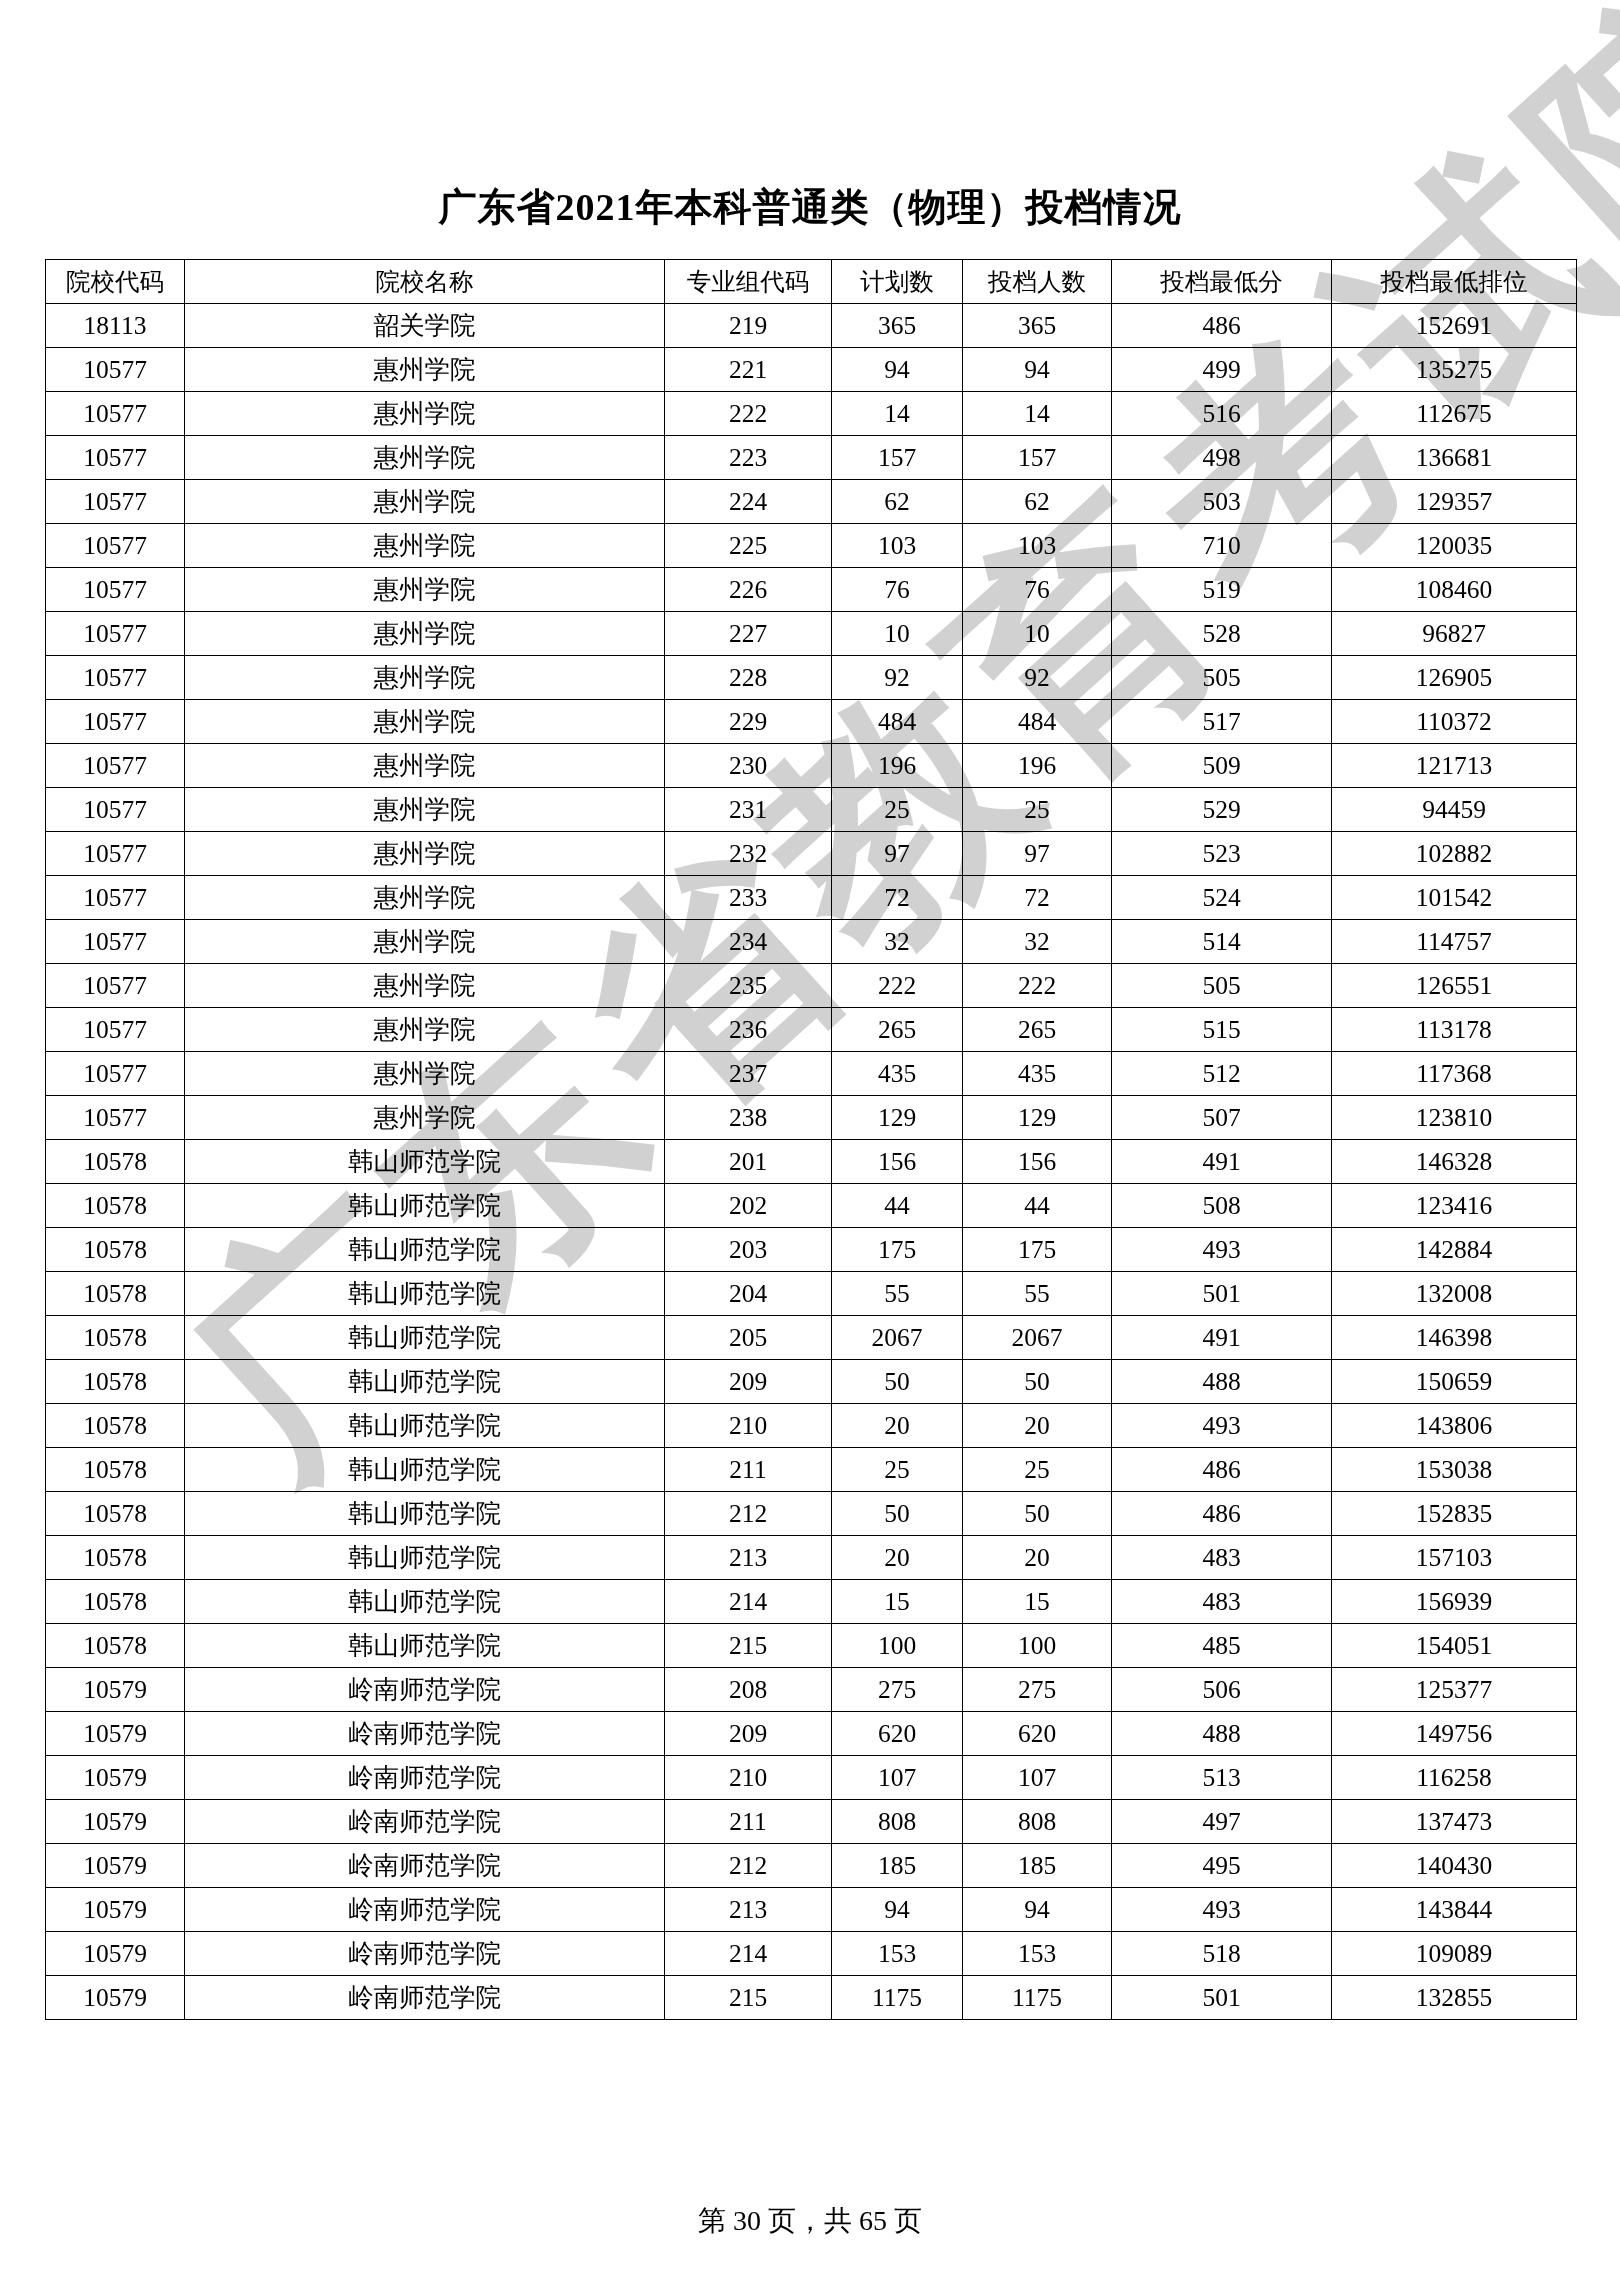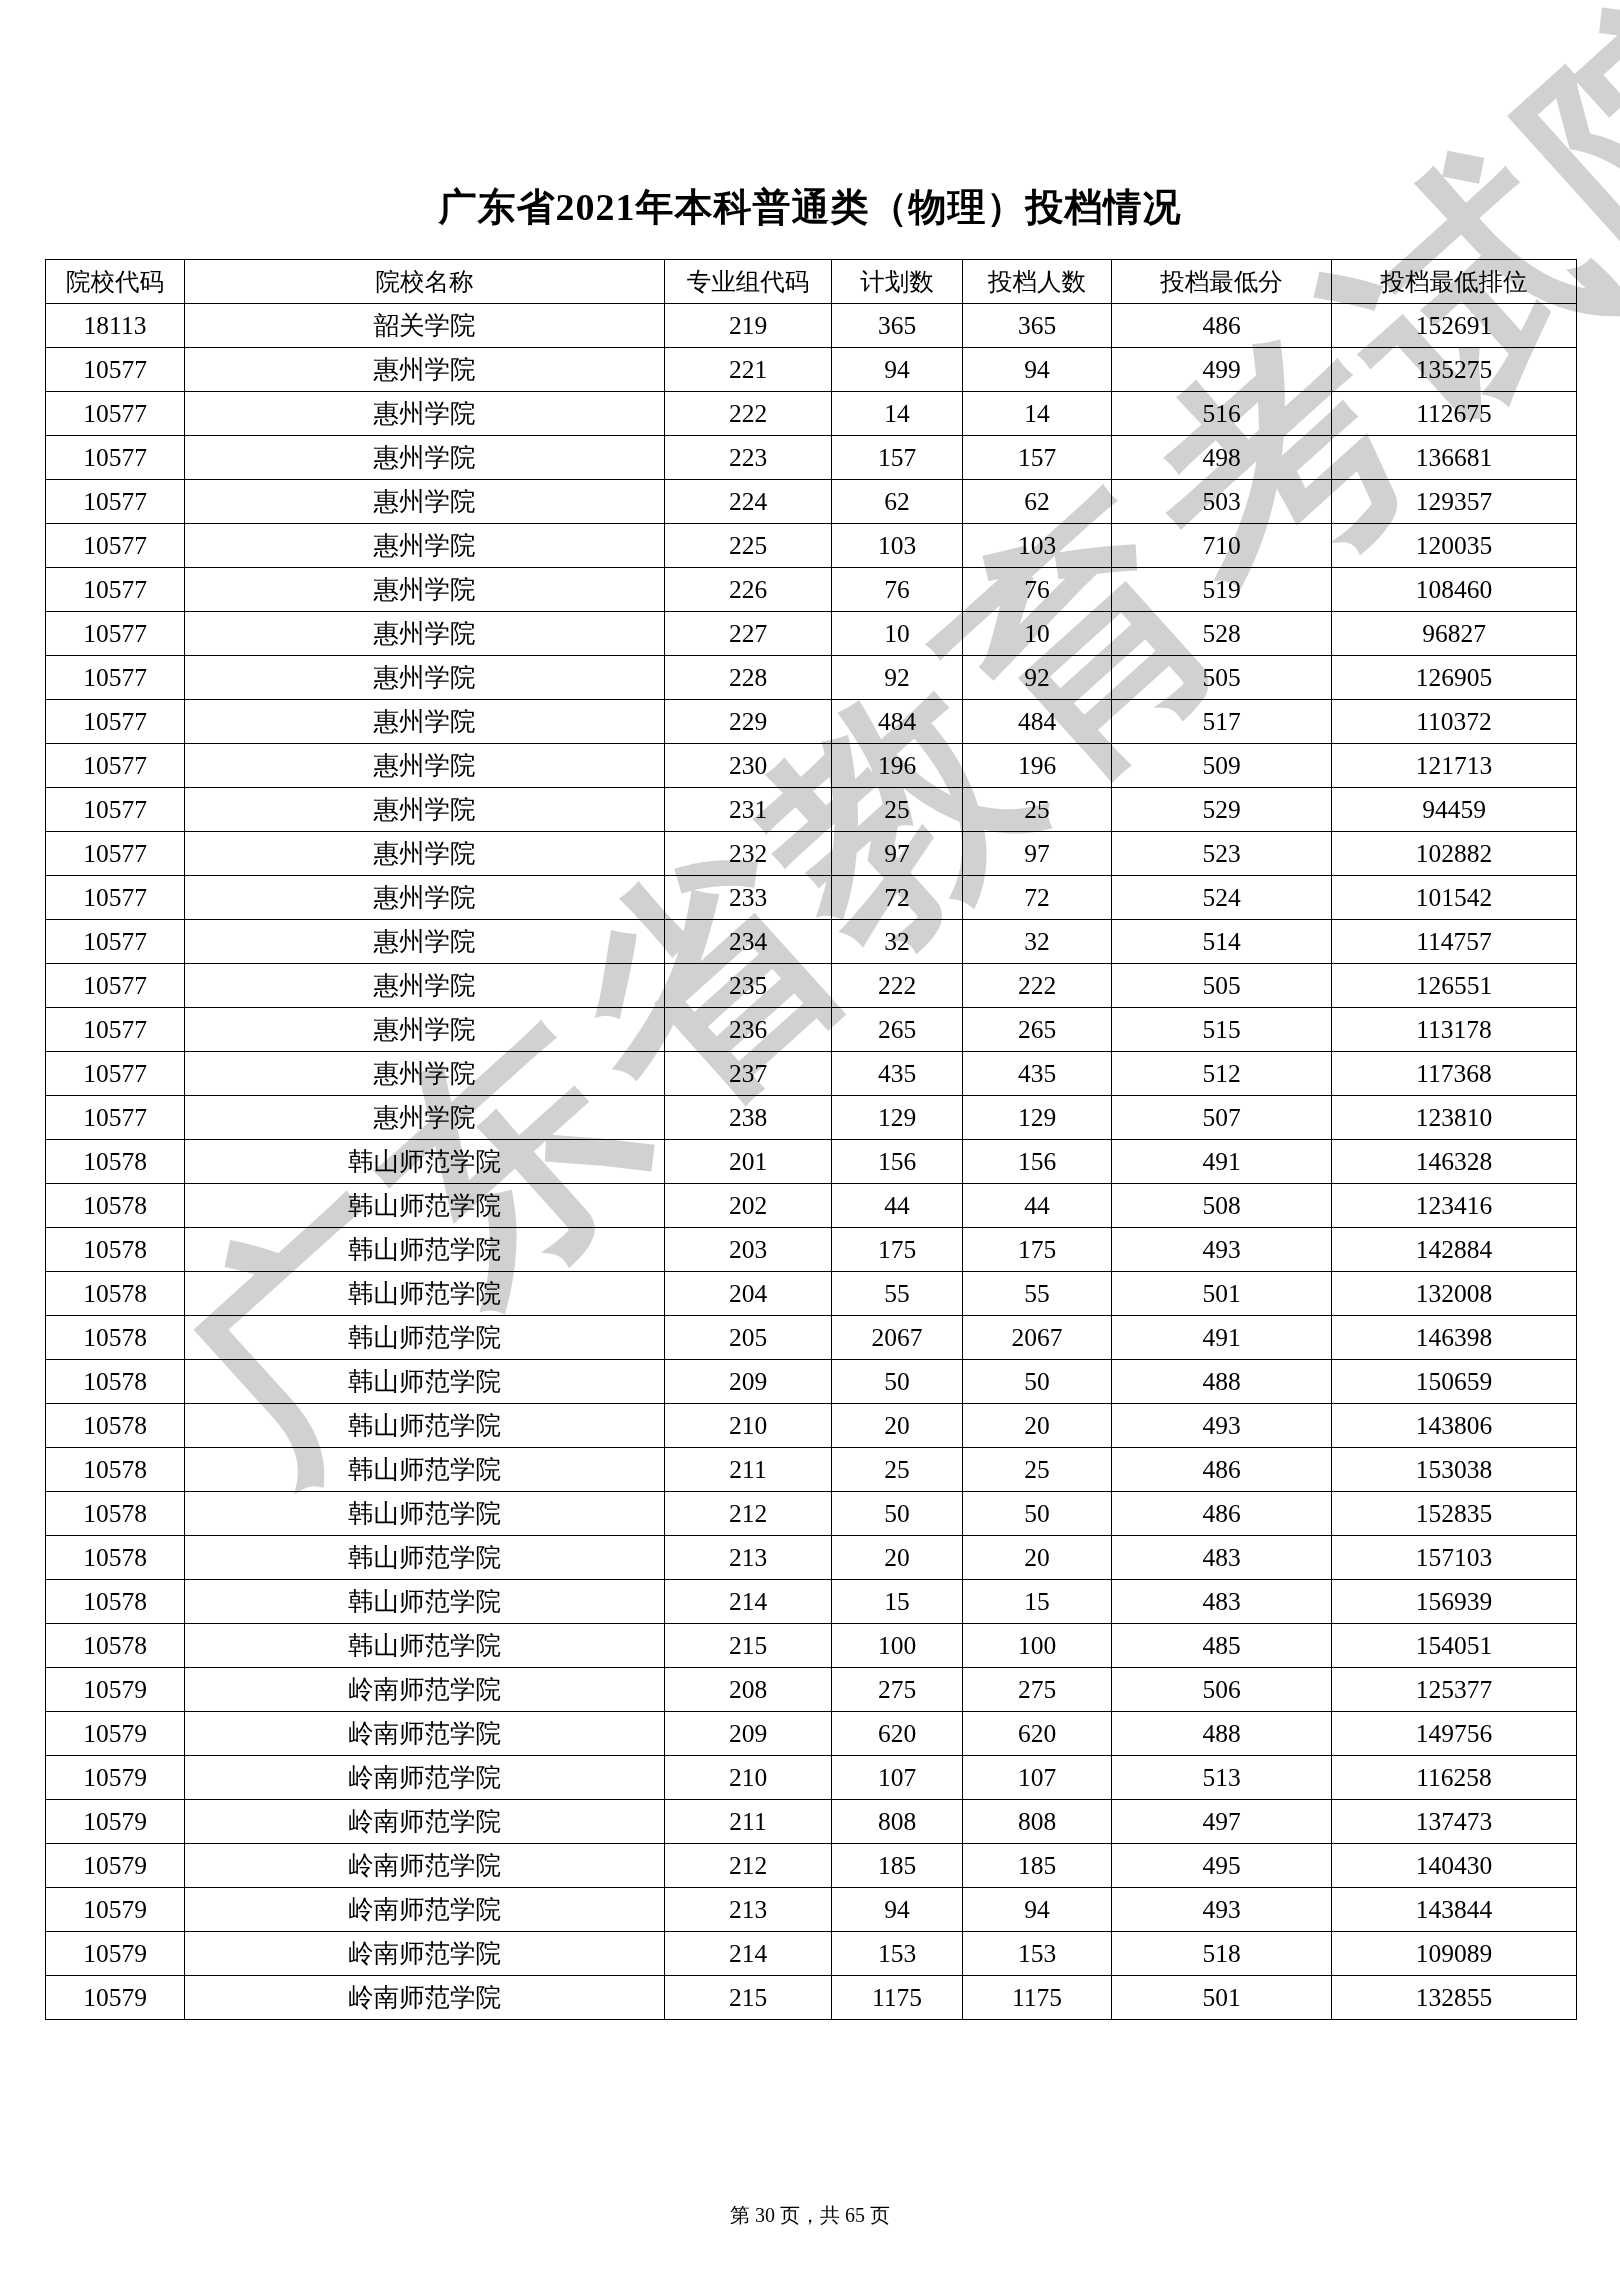--- a/index.html
+++ b/index.html
@@ -109,21 +109,21 @@
   col.c-score { width: 220px; }
   col.c-rank  { width: 245px; }
 
   
   .footer {
     position: absolute;
     left: 0;
     top: 2202px;
     width: 1620px;
     text-align: center;
-    font-size: 20px;
+    font-size: 28px;
     z-index: 10;
     font-family: "Liberation Serif", "DejaVu Serif", serif;
   }
 </style>
 </head>
 <body>
 
 <div class="page">
 
   <div class="watermark">

